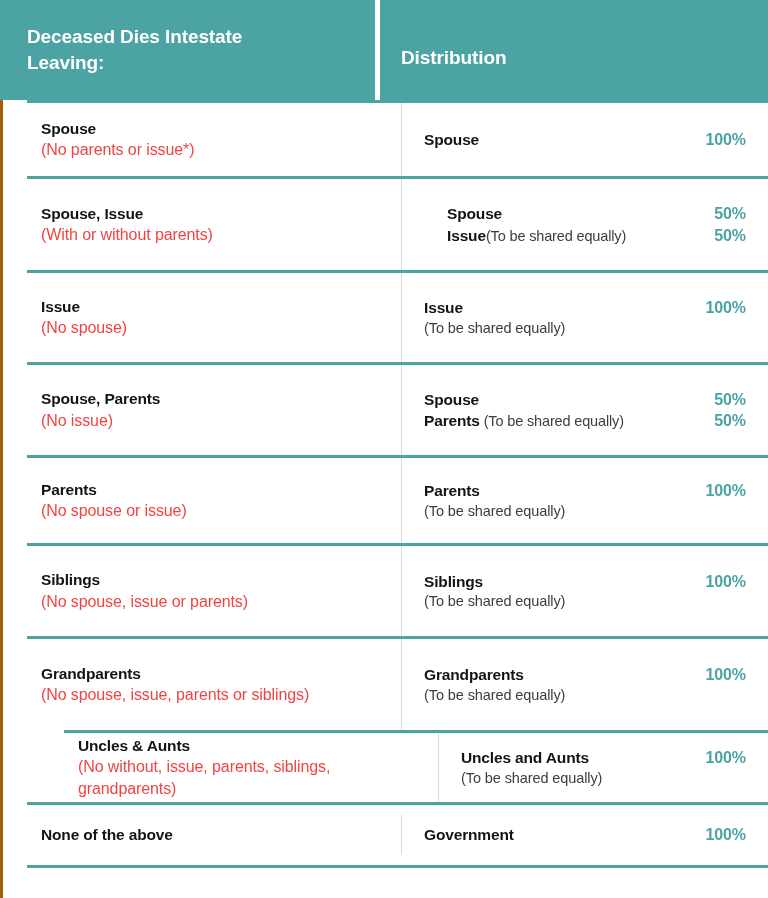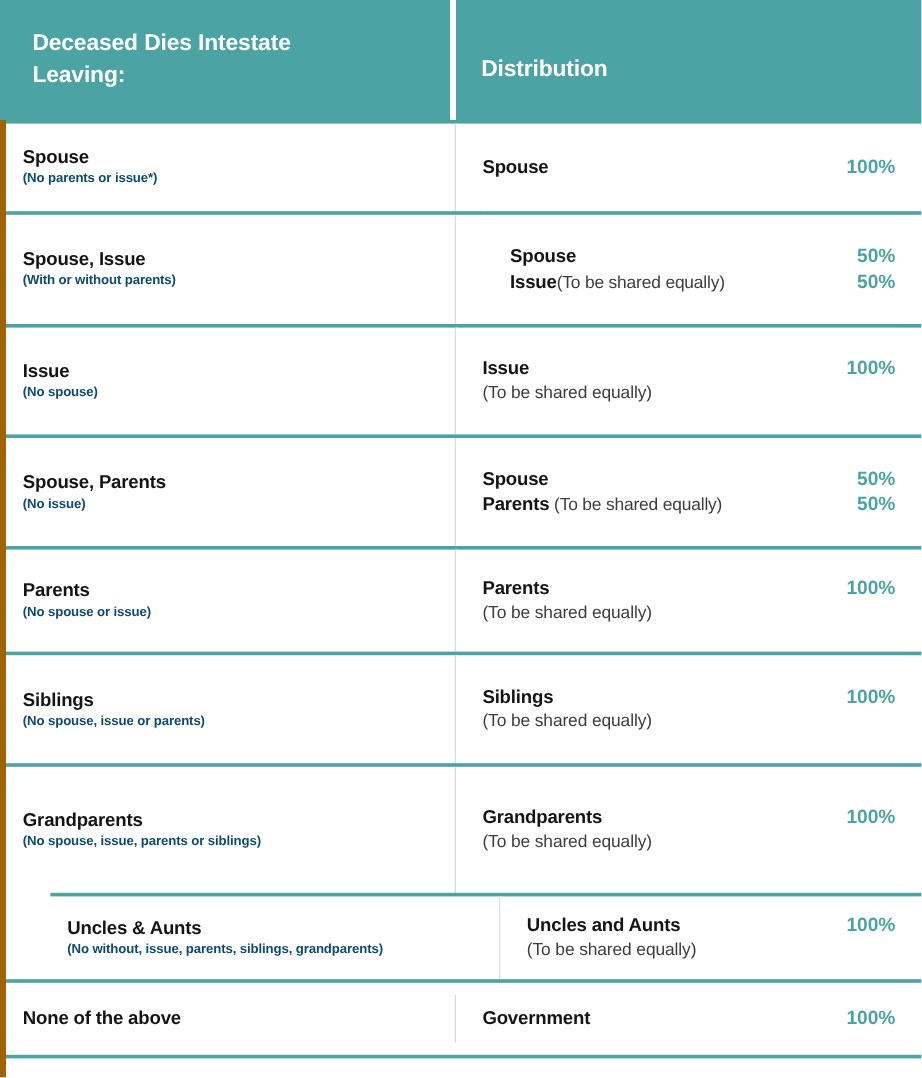--- a/index.html
+++ b/index.html
@@ -57,21 +57,22 @@
     line-height: 1.35;
     letter-spacing: -0.1px;
   }
   .tbl-header .hcell.left .hcell-text { max-width: 280px; }
 
   
   .tbl-body {
     flex: 1 1 auto;
     display: flex;
     flex-direction: column;
-    border-left: 5px solid #a16207;
+    border-left: 3px solid #a16207;
+    padding-left: 24px;
   }
   .row {
     display: flex;
     border-top: 3px solid #4BA3A3;
     box-sizing: border-box;
     position: relative;
   }
   .row:first-child { border-top: 3px solid #4BA3A3; }
   .row.last { border-bottom: 3px solid #4BA3A3; align-items: center; }
 
@@ -94,23 +95,23 @@
   }
 
   .cond-title {
     font-size: 15.5px;
     font-weight: bold;
     color: #141414;
     line-height: 1.3;
     letter-spacing: -0.15px;
   }
   .cond-sub {
-    font-size: 11px;
-    font-weight: bold;
-    color: #0c4a6e;
+    font-size: 16px;
+    font-weight: normal;
+    color: #ef4444;
     line-height: 1.32;
     letter-spacing: -0.1px;
   }
 
   
   .dist-line {
     display: flex;
     align-items: baseline;
     justify-content: space-between;
     line-height: 1.32;
@@ -141,21 +142,21 @@
     letter-spacing: -0.1px;
   }
 
   
   .r0 { height: 76px; }
   .r1 { height: 94px; gap: 23px; }
   .r2 { height: 92px; }
   .r3 { height: 93px; }
   .r4 { height: 88px; }
   .r5 { height: 93px; }
-  .r6 { height: 108px; }
+  .r6 { height: 94px; }
   .r7 { height: 72px; margin-left: 37px; }
   .r8 { height: 66px; }
 </style>
 </head>
 <body>
 
 <div class="intestacy-table">
 
   <div class="tbl-header">
     <div class="hcell left">

